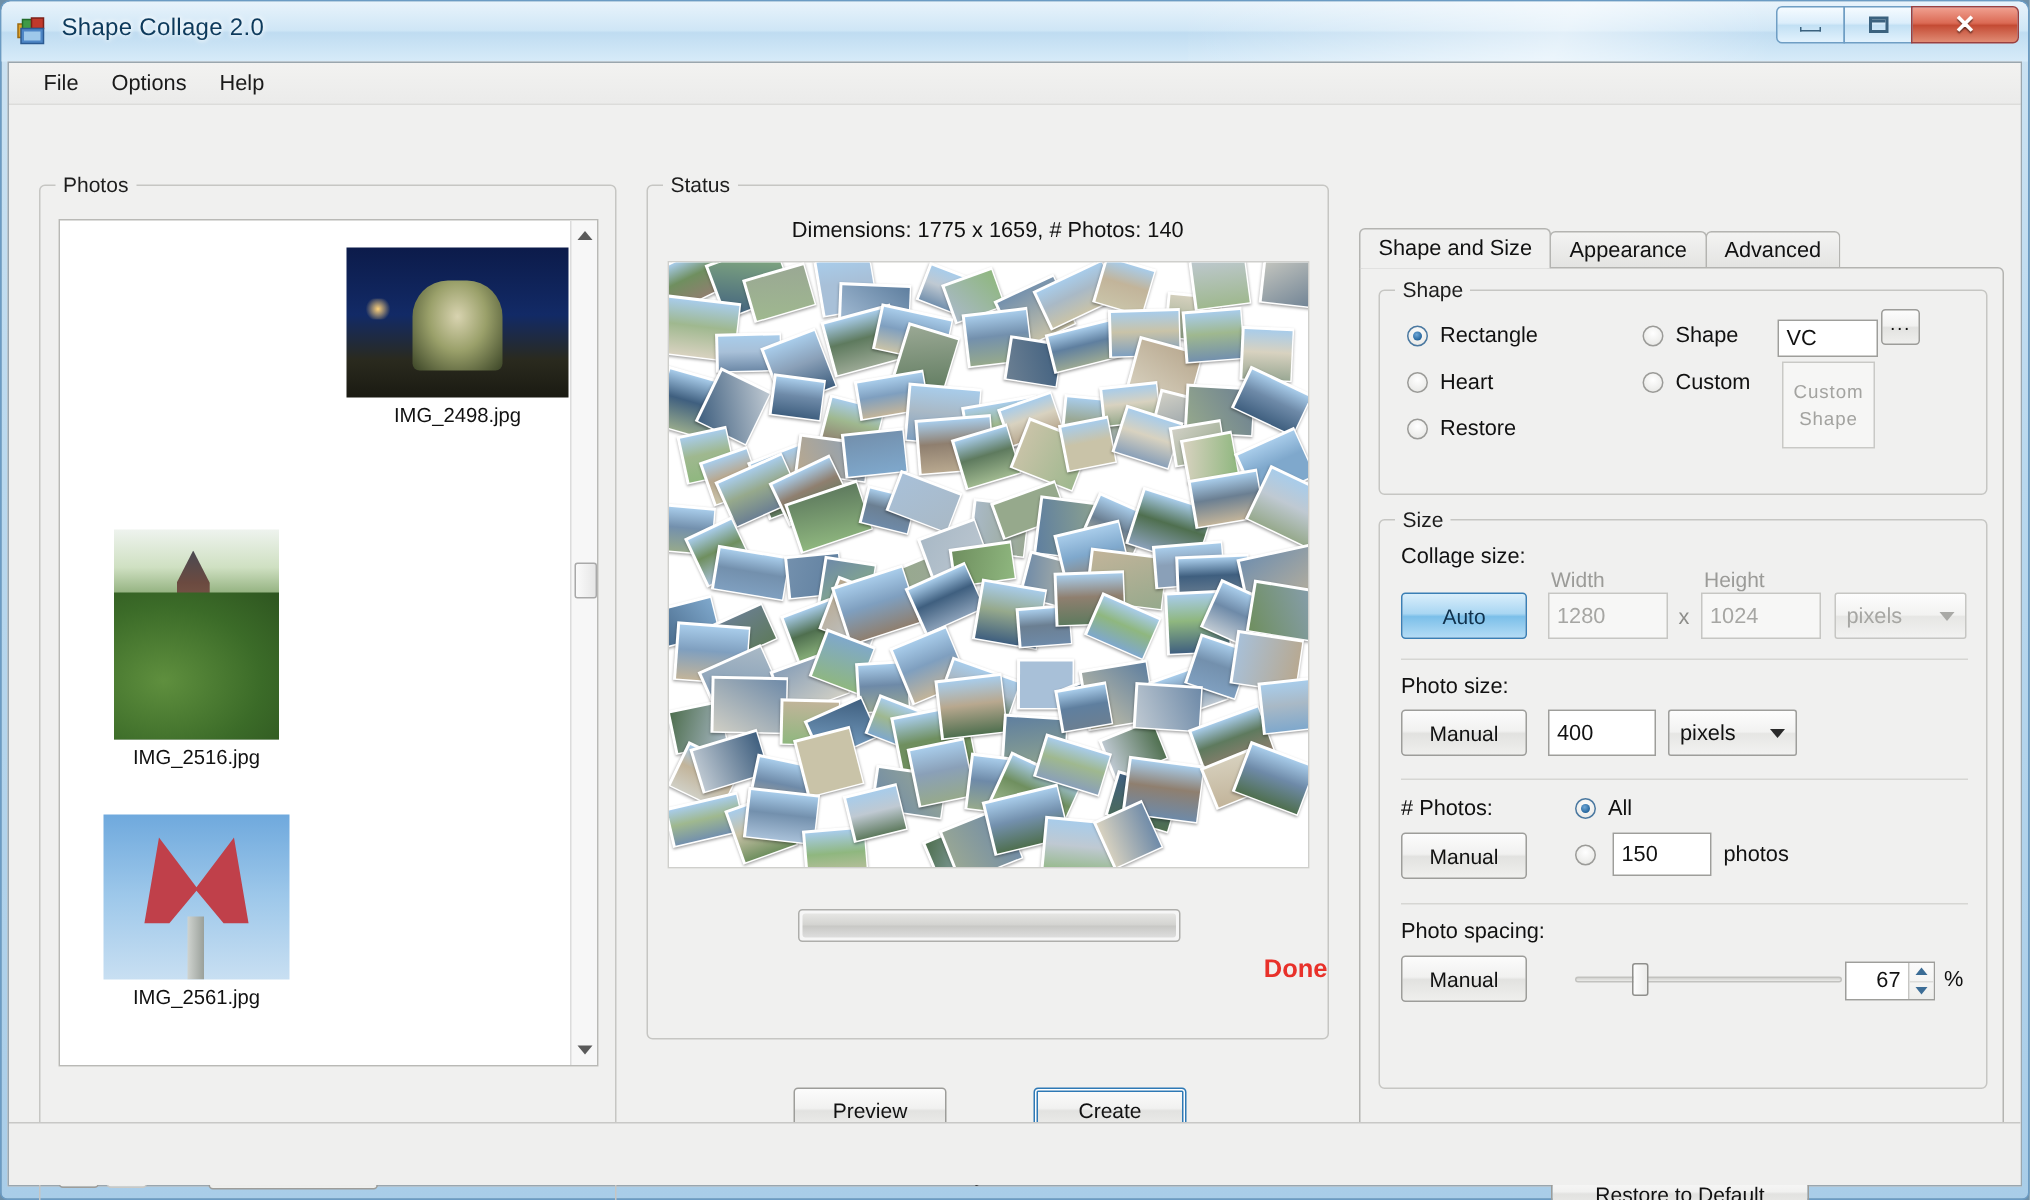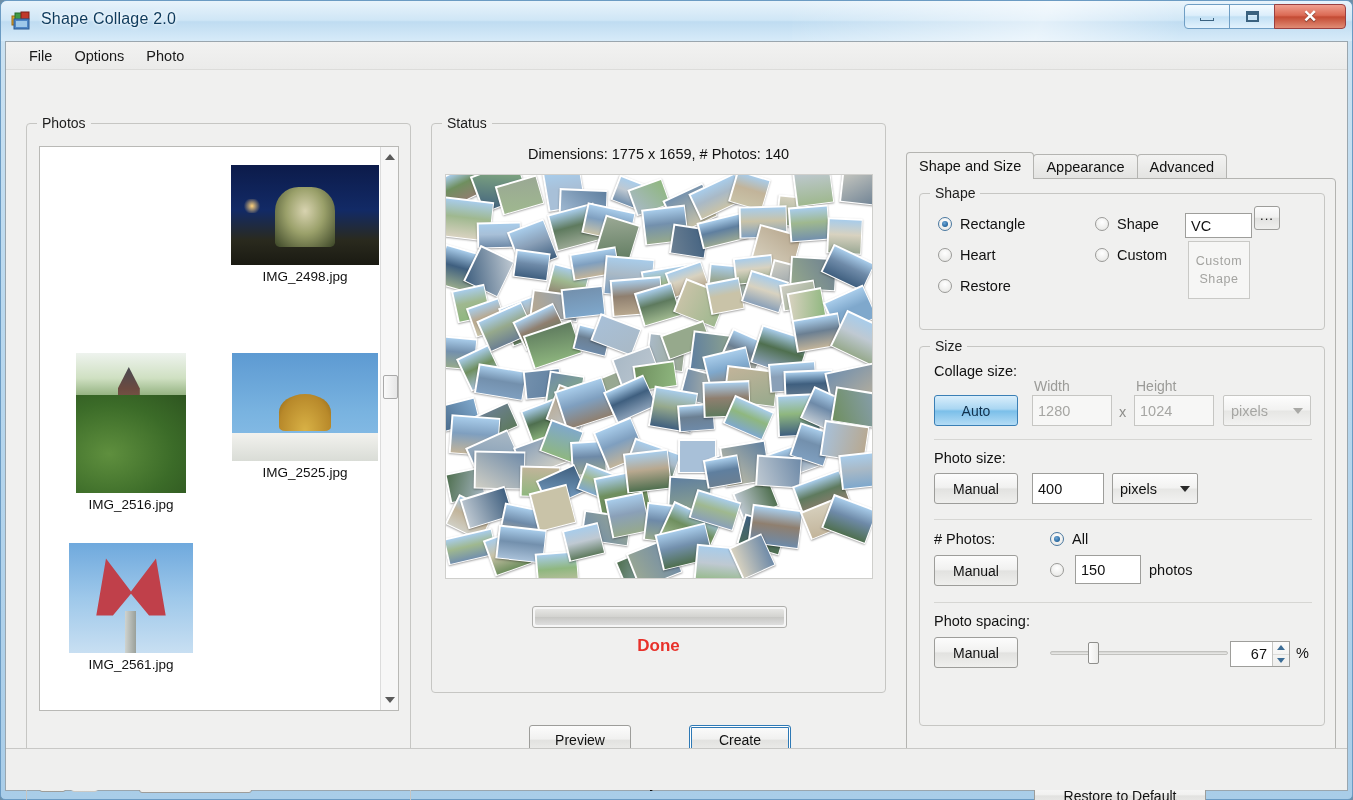--- a/index.html
+++ b/index.html
@@ -367,41 +367,37 @@
         <span class="glyph-close">✕</span>
       </div>
     </div>
   </div>
 
   <div id="client">
 
     <div id="menubar">
       <div class="menu-item">File</div>
       <div class="menu-item">Options</div>
-      <div class="menu-item">Photo</div>
+      <div class="menu-item">Help</div>
     </div>
 
     <div id="content">
 
       <div class="group" id="photos-group">
         <div class="legend">Photos</div>
 
         <div id="photo-list">
           <div class="thumb-grid" id="thumb-grid">
               <div class="thumb-cell" style="left: 182px; top: 18px; width: 166px;">
                 <div class="thumb-img ph-2498" style="width: 148px; height: 100px;"></div>
                 <div class="thumb-label">IMG_2498.jpg</div>
               </div>
               <div class="thumb-cell" style="left: 8px; top: 206px; width: 166px;">
                 <div class="thumb-img ph-2516" style="width: 110px; height: 140px;"></div>
                 <div class="thumb-label">IMG_2516.jpg</div>
-              </div>
-              <div class="thumb-cell" style="left: 182px; top: 206px; width: 166px;">
-                <div class="thumb-img ph-2525" style="width: 146px; height: 108px;"></div>
-                <div class="thumb-label">IMG_2525.jpg</div>
               </div>
               <div class="thumb-cell" style="left: 8px; top: 396px; width: 166px;">
                 <div class="thumb-img ph-2561" style="width: 124px; height: 110px;"></div>
                 <div class="thumb-label">IMG_2561.jpg</div>
               </div>
             </div>
 
           <div id="photo-scroll">
             <div class="sb-arrow up">
                 <div class="tri up"></div>
@@ -846,21 +842,21 @@
               </div>
               <div class="tile" style="width: 36px; height: 35px; left: 288px; top: 364px; transform: rotate(-24.4deg); z-index: 139;">
                 <i style="background: linear-gradient(93deg, rgb(216, 210, 192) 0%, rgb(110, 138, 168) 100%);"></i>
               </div>
             </div>
         </div>
 
         <div id="progress-wrap">
           <div id="progress-bar" style="width: 100%;"></div>
         </div>
-        <div id="done-text" style="color: rgb(232, 49, 42);">Done</div>
+        <div id="done-text" style="color: rgb(232, 49, 42); text-align: right;">Done</div>
       </div>
 
       <div id="action-row">
         <div class="btn" id="btn-preview">Preview</div>
         <div class="btn" id="btn-create">Create</div>
       </div>
 
       <div id="watch-row">
         <span class="chk">
           <svg width="11" height="10" viewBox="0 0 11 10">

